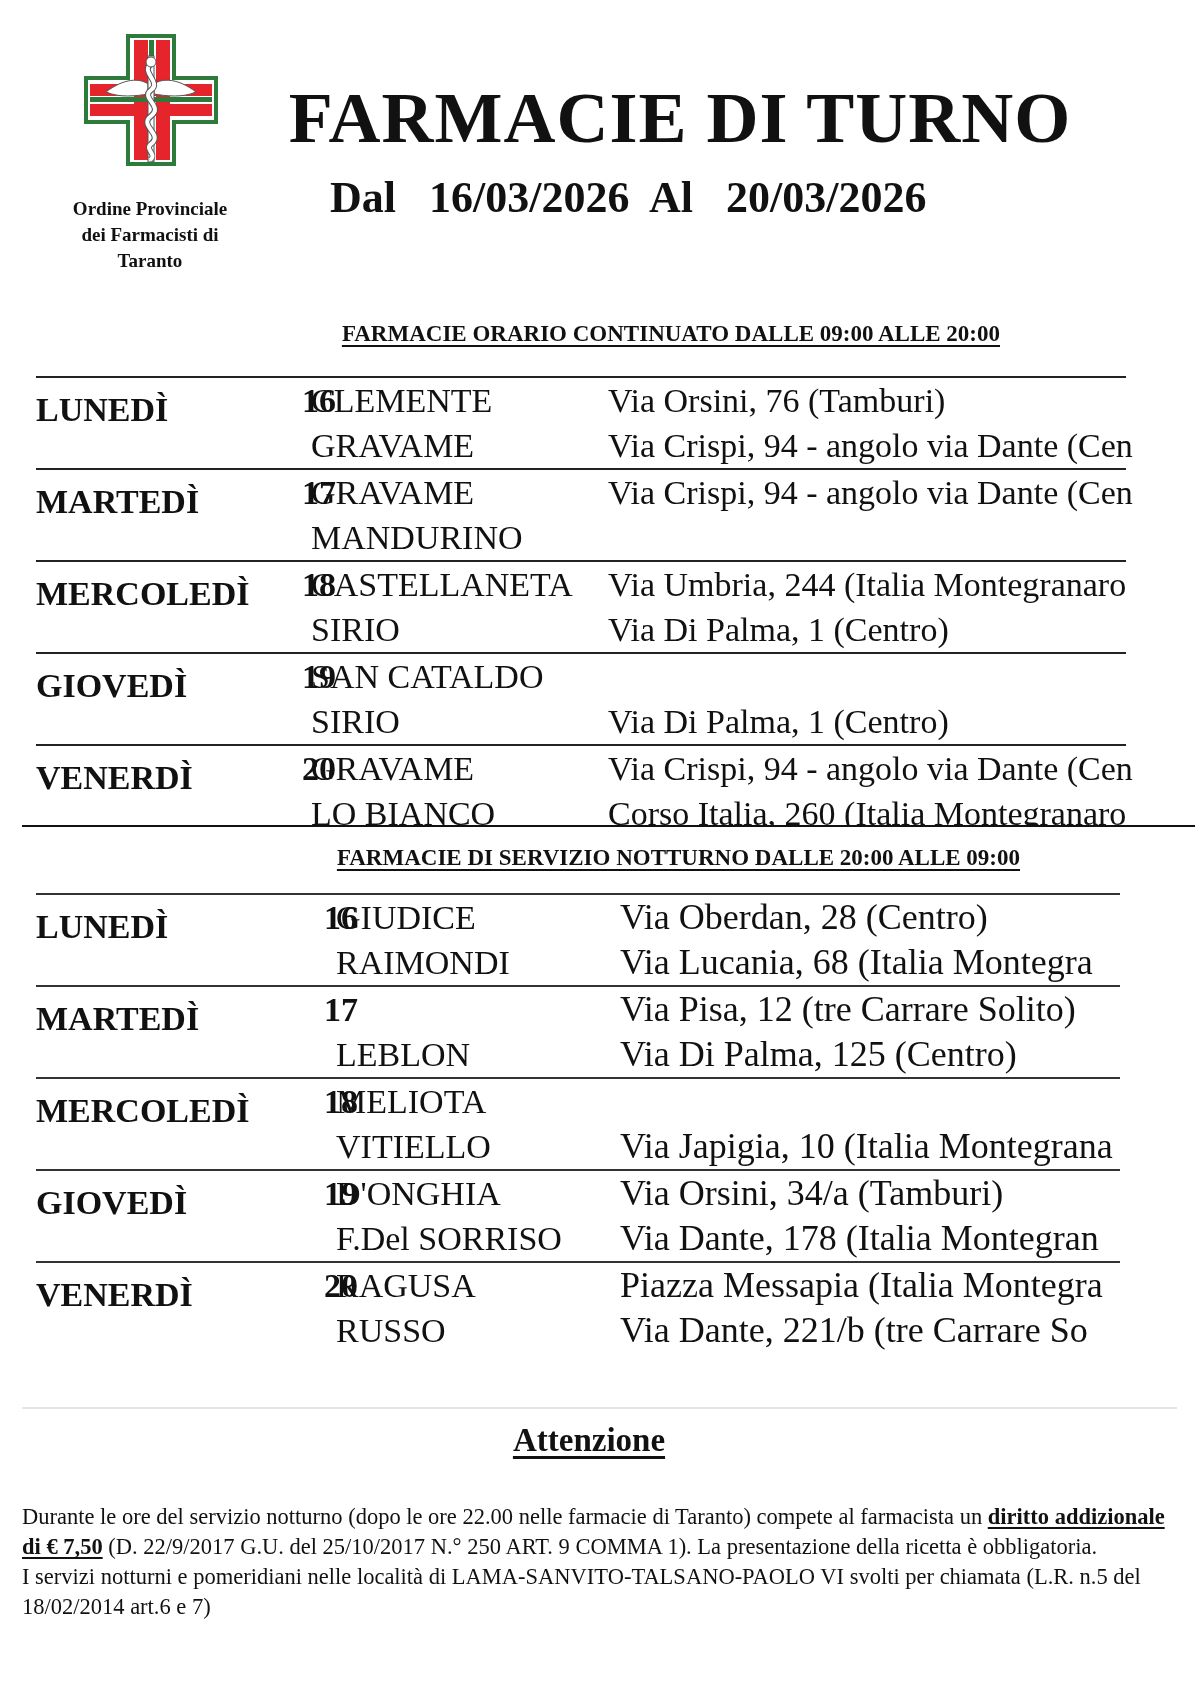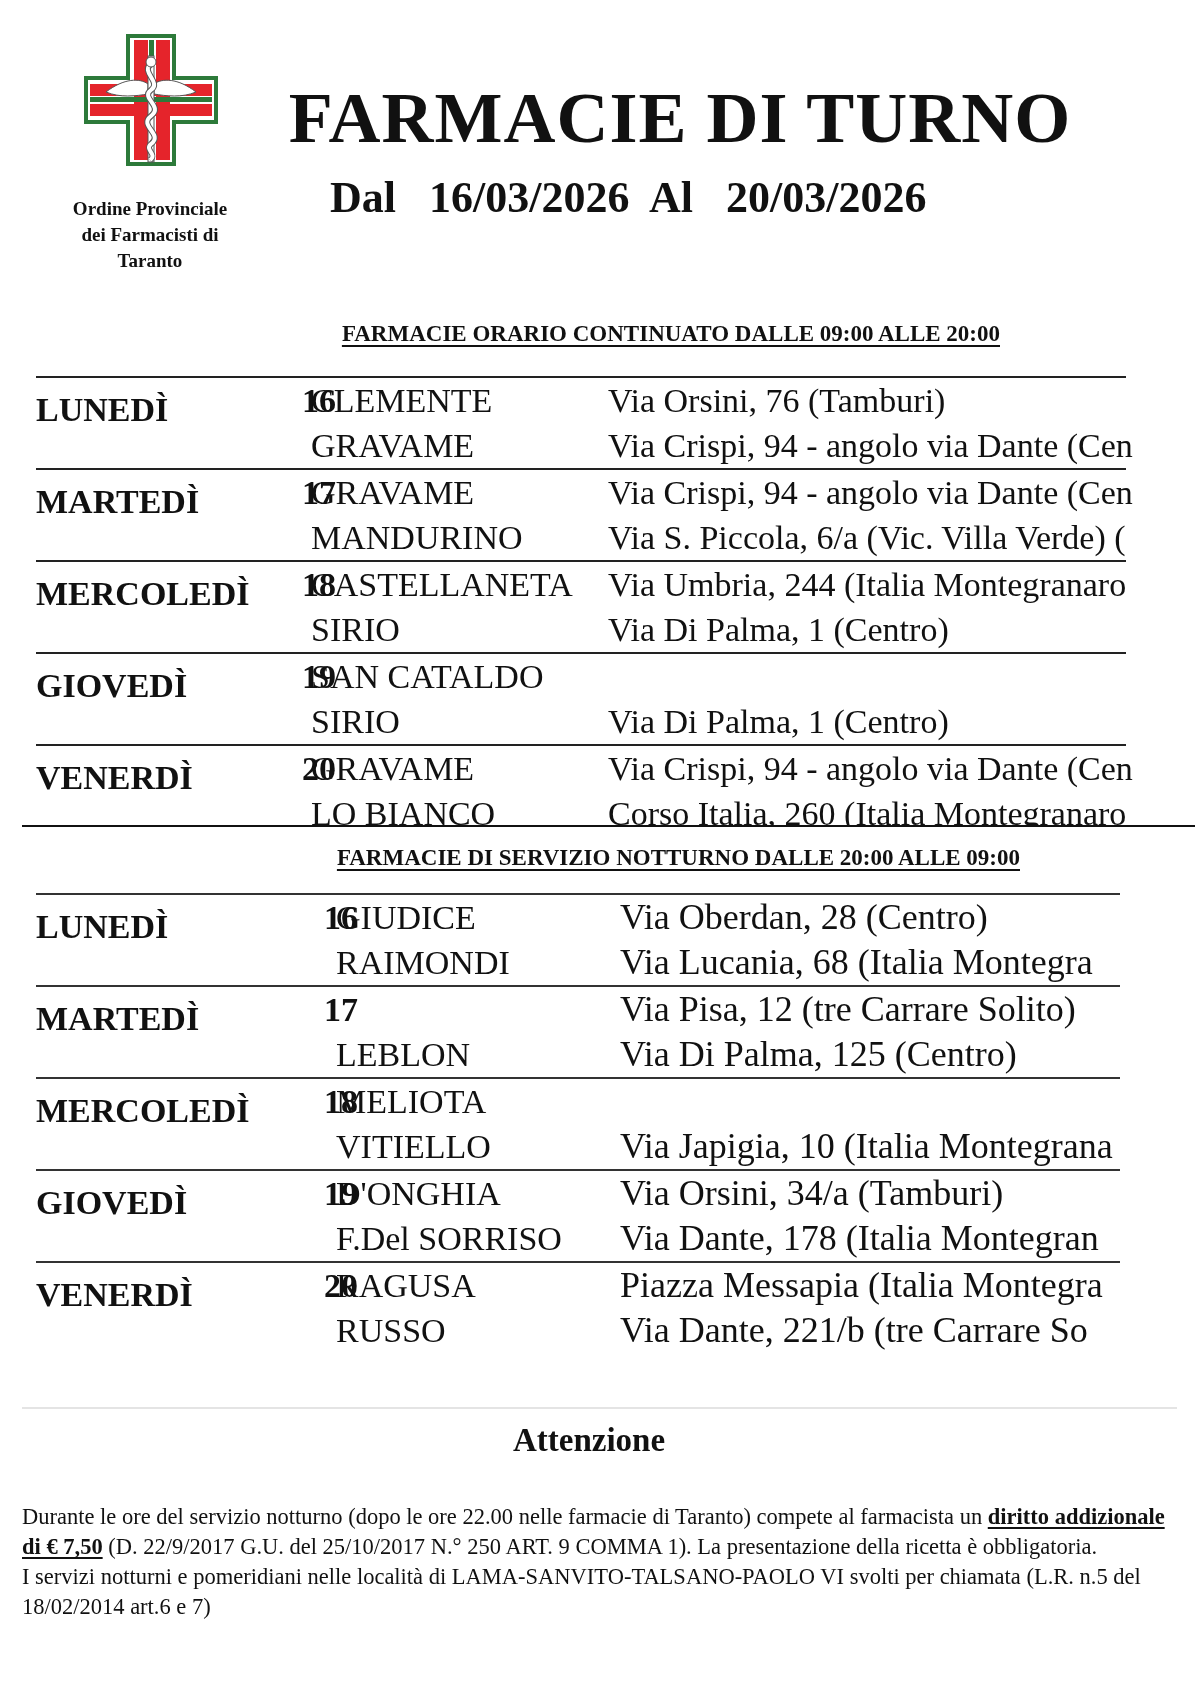--- a/index.html
+++ b/index.html
@@ -44,21 +44,21 @@
     #night-table .row { border-top-color: #333; }
     
     .row::after { content: ""; position: absolute; right: 0; top: -2px; width: 40px; height: 2px; background: #fff; }
 
     #full-rule { left: 22px; top: 825px; width: 1173px; height: 2px; background: #111; }
     #attn-rule { left: 22px; top: 1407px; width: 1155px; height: 2px; background: #e4e4e4; }
 
     
     #attn-title { left: 0; top: 1420px; width: 1130px; text-align: center; font-weight: bold;
                   font-size: 33px; line-height: 40px; }
-    #attn-title span { text-decoration-thickness: 3px; text-underline-offset: 5px; margin-left: 48px; }
+    #attn-title span { text-decoration: underline; text-decoration-thickness: 3px; text-underline-offset: 5px; margin-left: 48px; }
     #attn-body { left: 22px; top: 1462px; width: 1160px; font-size: 22.5px; line-height: 30px; margin-top: 40px; }
     #attn-body p { margin: 0; }
     .bold-u { font-weight: bold; text-decoration: underline; text-decoration-thickness: 2px; text-underline-offset: 3px; }
   </style>
 </head>
 <body>
 
 <div id="logo" class="abs">
   <svg width="134" height="132" viewBox="0 0 134 132">
 
@@ -105,21 +105,20 @@
       <span class="addr" style="top:0px">Via Orsini, 76 (Tamburi)</span>
       <span class="name" style="top:45px">GRAVAME</span>
       <span class="addr" style="top:45px">Via Crispi, 94 - angolo via Dante (Cen</span>
     </div>
     <div class="row">
       <span class="dayname">MARTEDÌ</span>
       <span class="daynum">17</span>
       <span class="name" style="top:0px">GRAVAME</span>
       <span class="addr" style="top:0px">Via Crispi, 94 - angolo via Dante (Cen</span>
       <span class="name" style="top:45px">MANDURINO</span>
-      <span class="addr" style="top:45px">Via S. Piccola, 6/a (Vic. Villa Verde) (</span>
     </div>
     <div class="row">
       <span class="dayname">MERCOLEDÌ</span>
       <span class="daynum">18</span>
       <span class="name" style="top:0px">CASTELLANETA</span>
       <span class="addr" style="top:0px">Via Umbria, 244 (Italia Montegranaro</span>
       <span class="name" style="top:45px">SIRIO</span>
       <span class="addr" style="top:45px">Via Di Palma, 1 (Centro)</span>
     </div>
     <div class="row">

